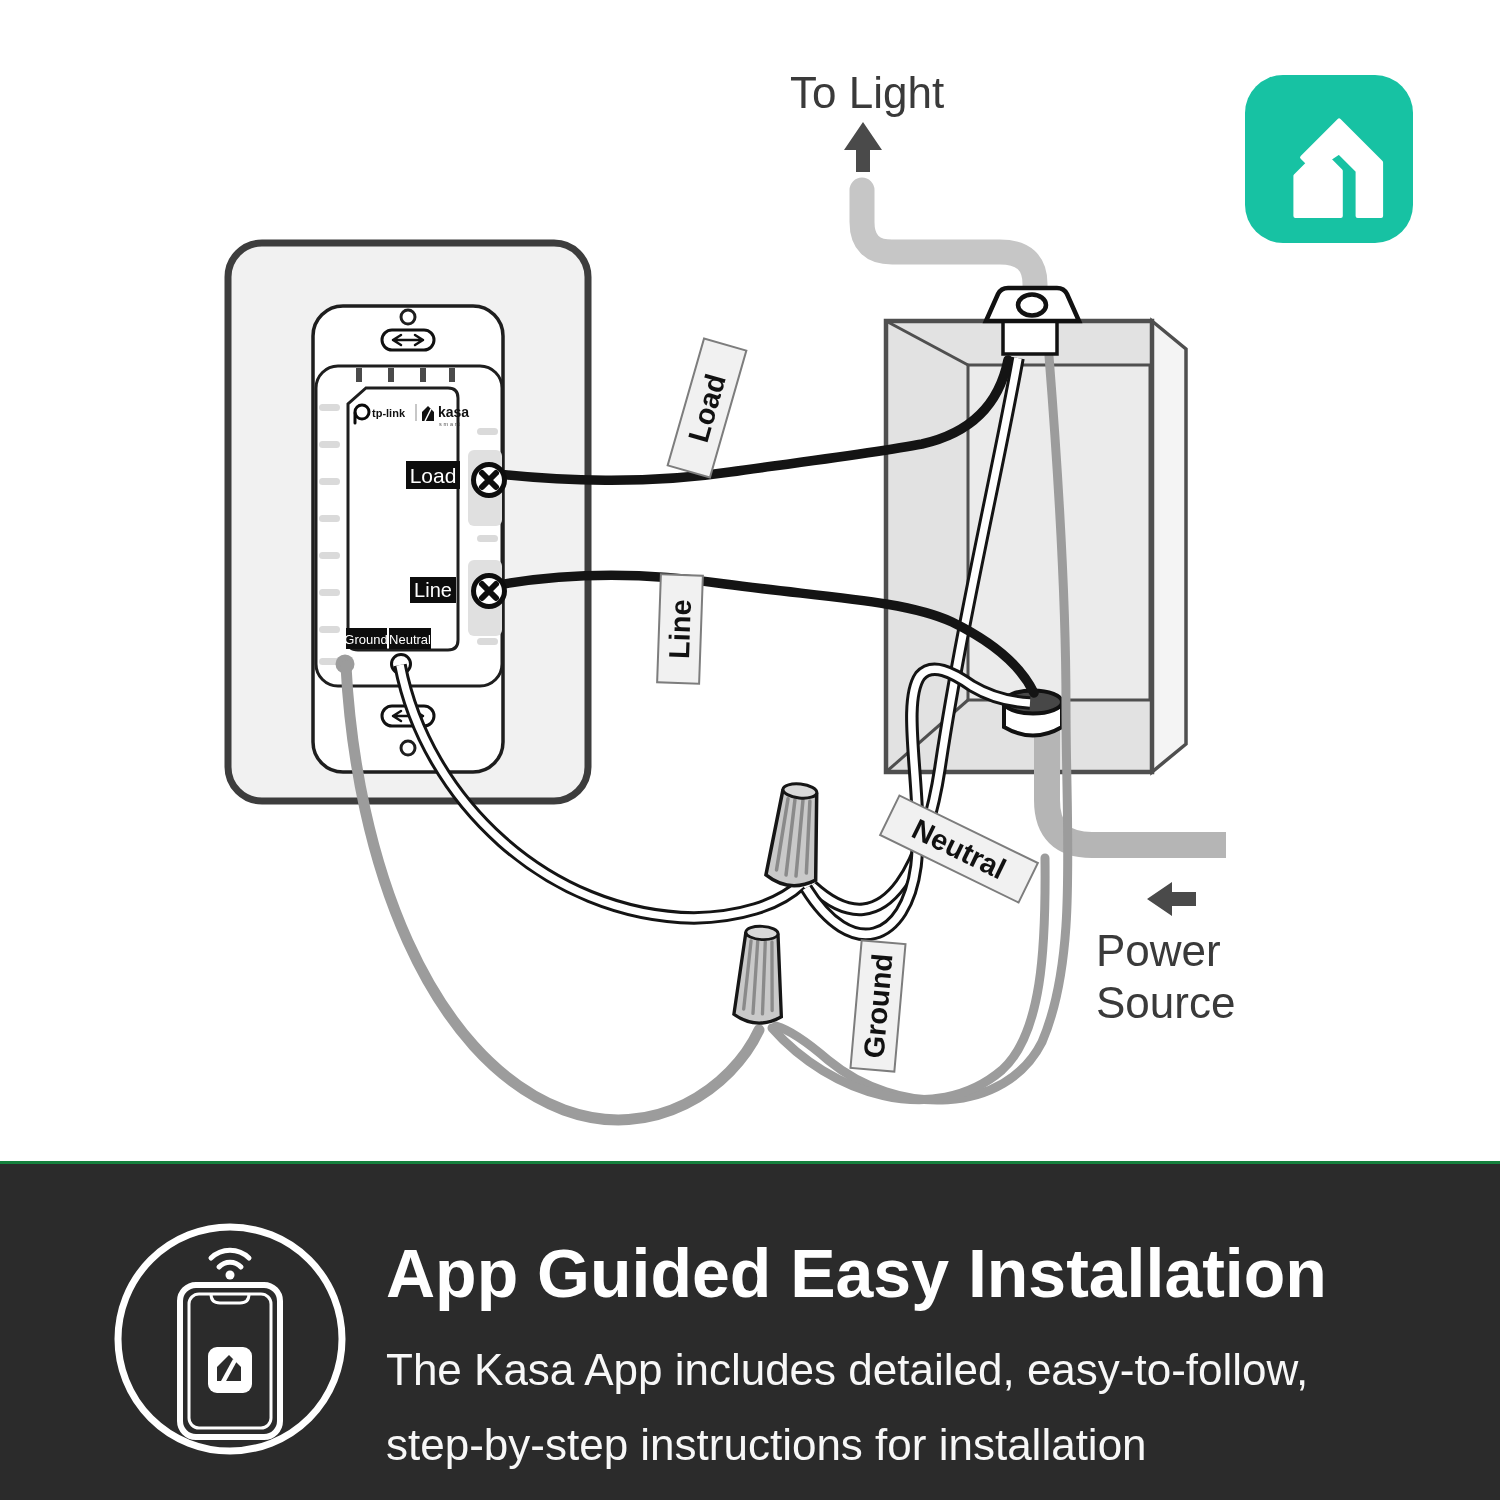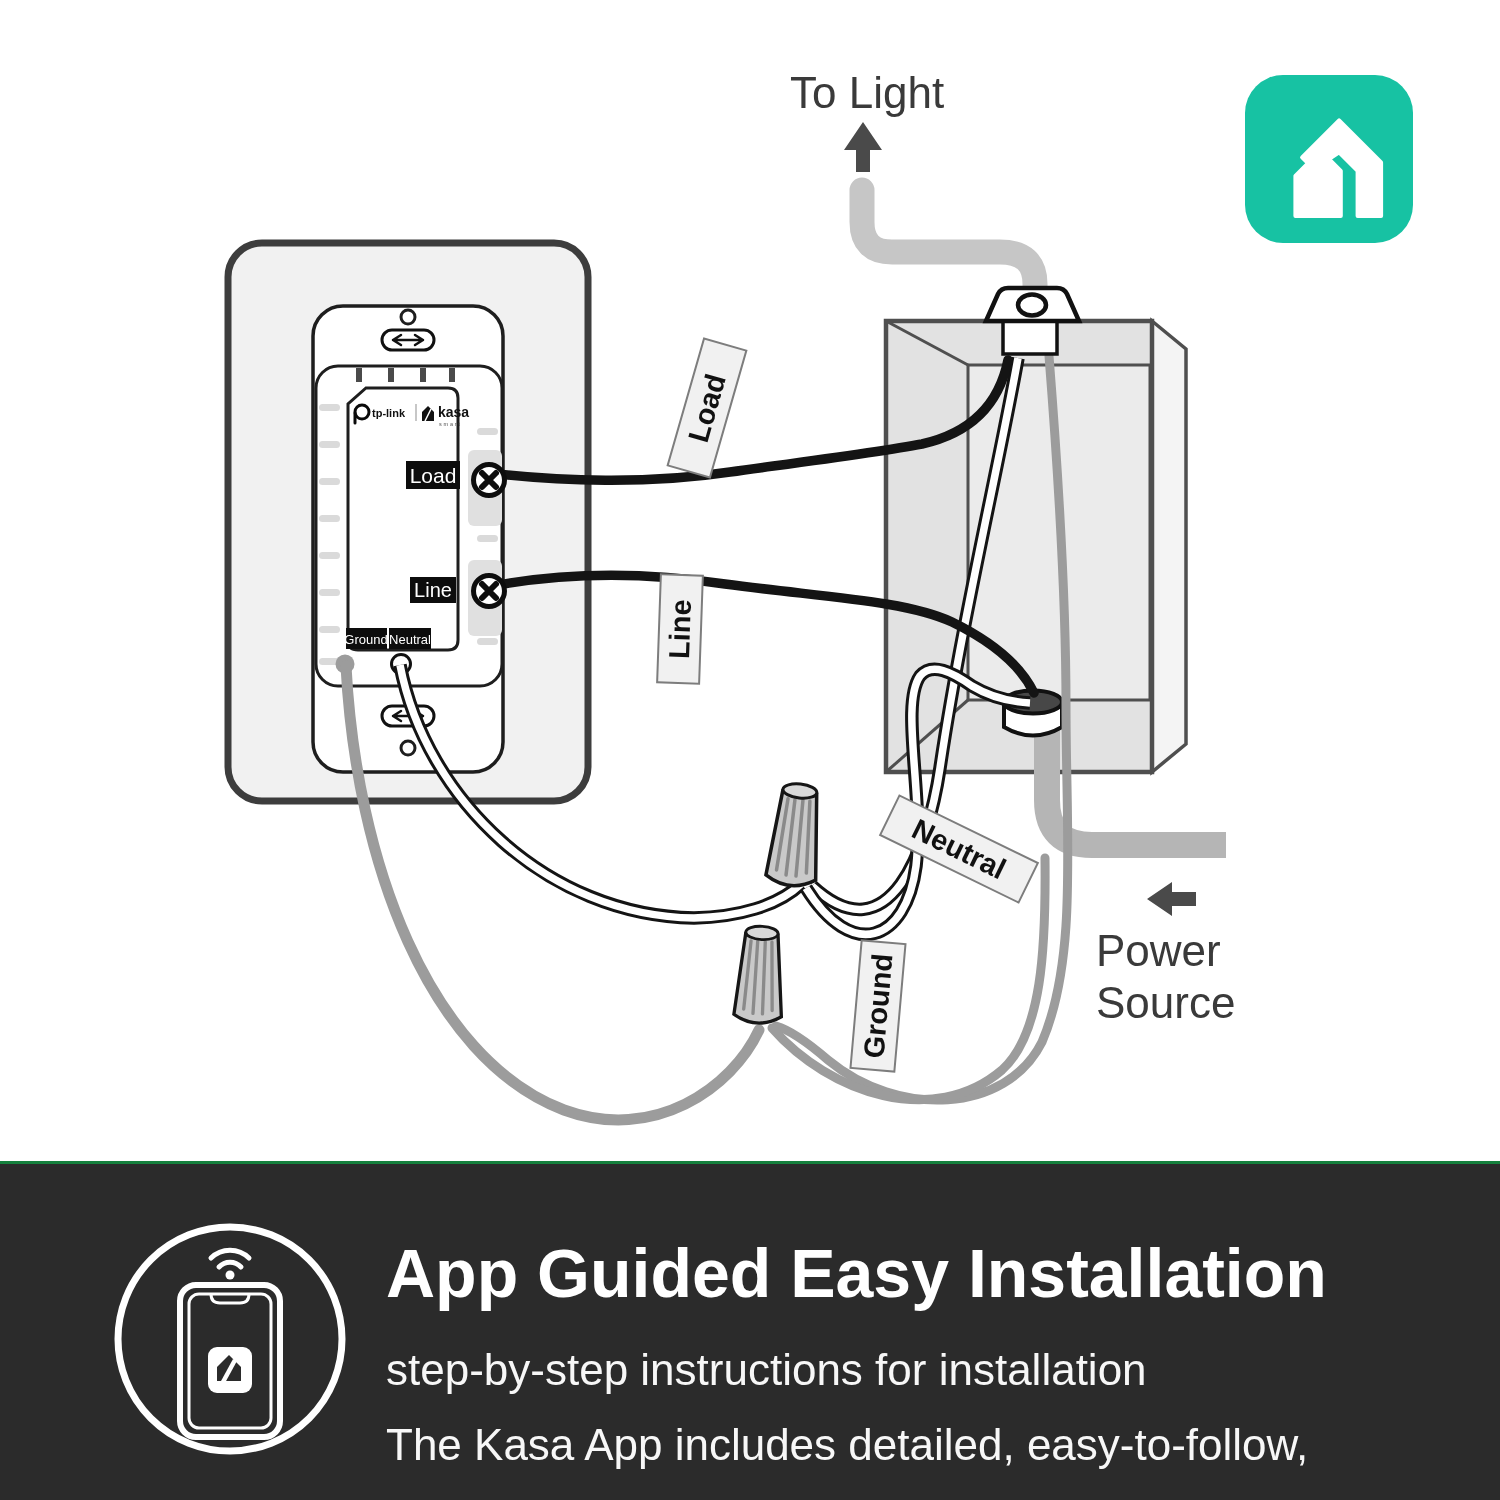--- a/index.html
+++ b/index.html
@@ -198,18 +198,18 @@
         <rect x="70" y="66" width="100" height="152" rx="16" fill="none" stroke="#ffffff" stroke-width="6"></rect>
         <rect x="79" y="75" width="82" height="134" rx="10" fill="none" stroke="#ffffff" stroke-width="3"></rect>
         <path d="M 101 75 q 0 9 9 9 h 20 q 9 0 9 -9" fill="none" stroke="#ffffff" stroke-width="3"></path>
         <rect x="98" y="128" width="44" height="46" rx="9" fill="#ffffff"></rect>
         <path d="M 107 162 L 107 148 L 119 136 L 131 148 L 131 162 Z" fill="#2b2b2b"></path>
         <path d="M 113 163 L 125 141" stroke="#ffffff" stroke-width="4.5"></path>
       </g>
     </svg>
     <div id="banner-heading">App Guided Easy Installation</div>
     <div id="banner-body">
+      <div>The Kasa App includes detailed, easy-to-follow,</div>
       <div>step-by-step instructions for installation</div>
-      <div>The Kasa App includes detailed, easy-to-follow,</div>
     </div>
   </div>
 
 </div>
 
 </body></html>

